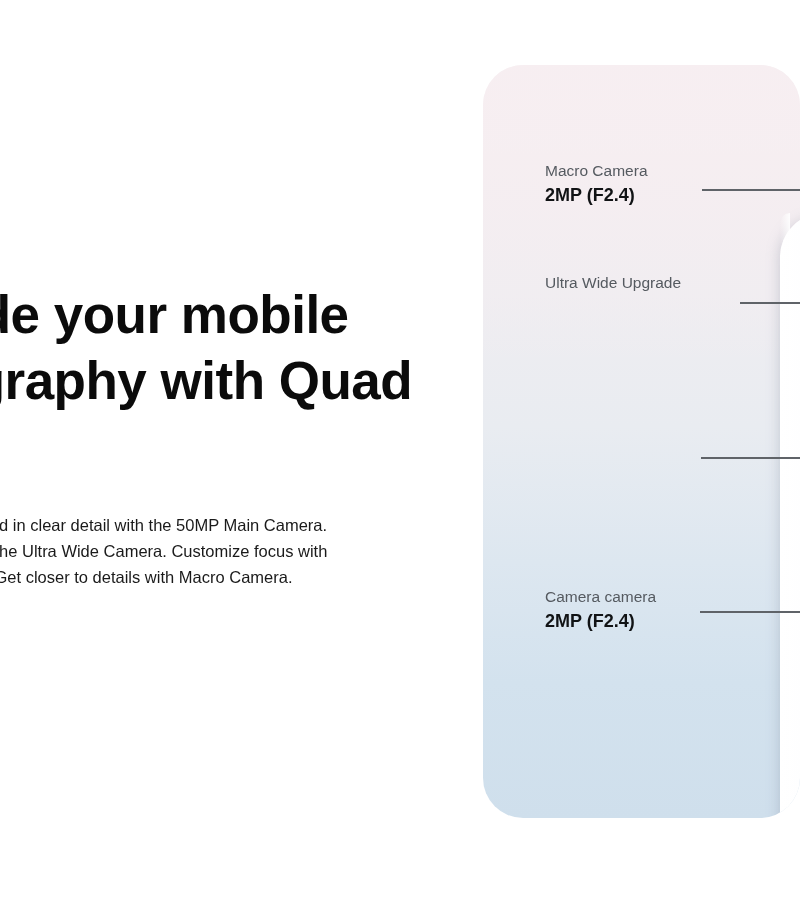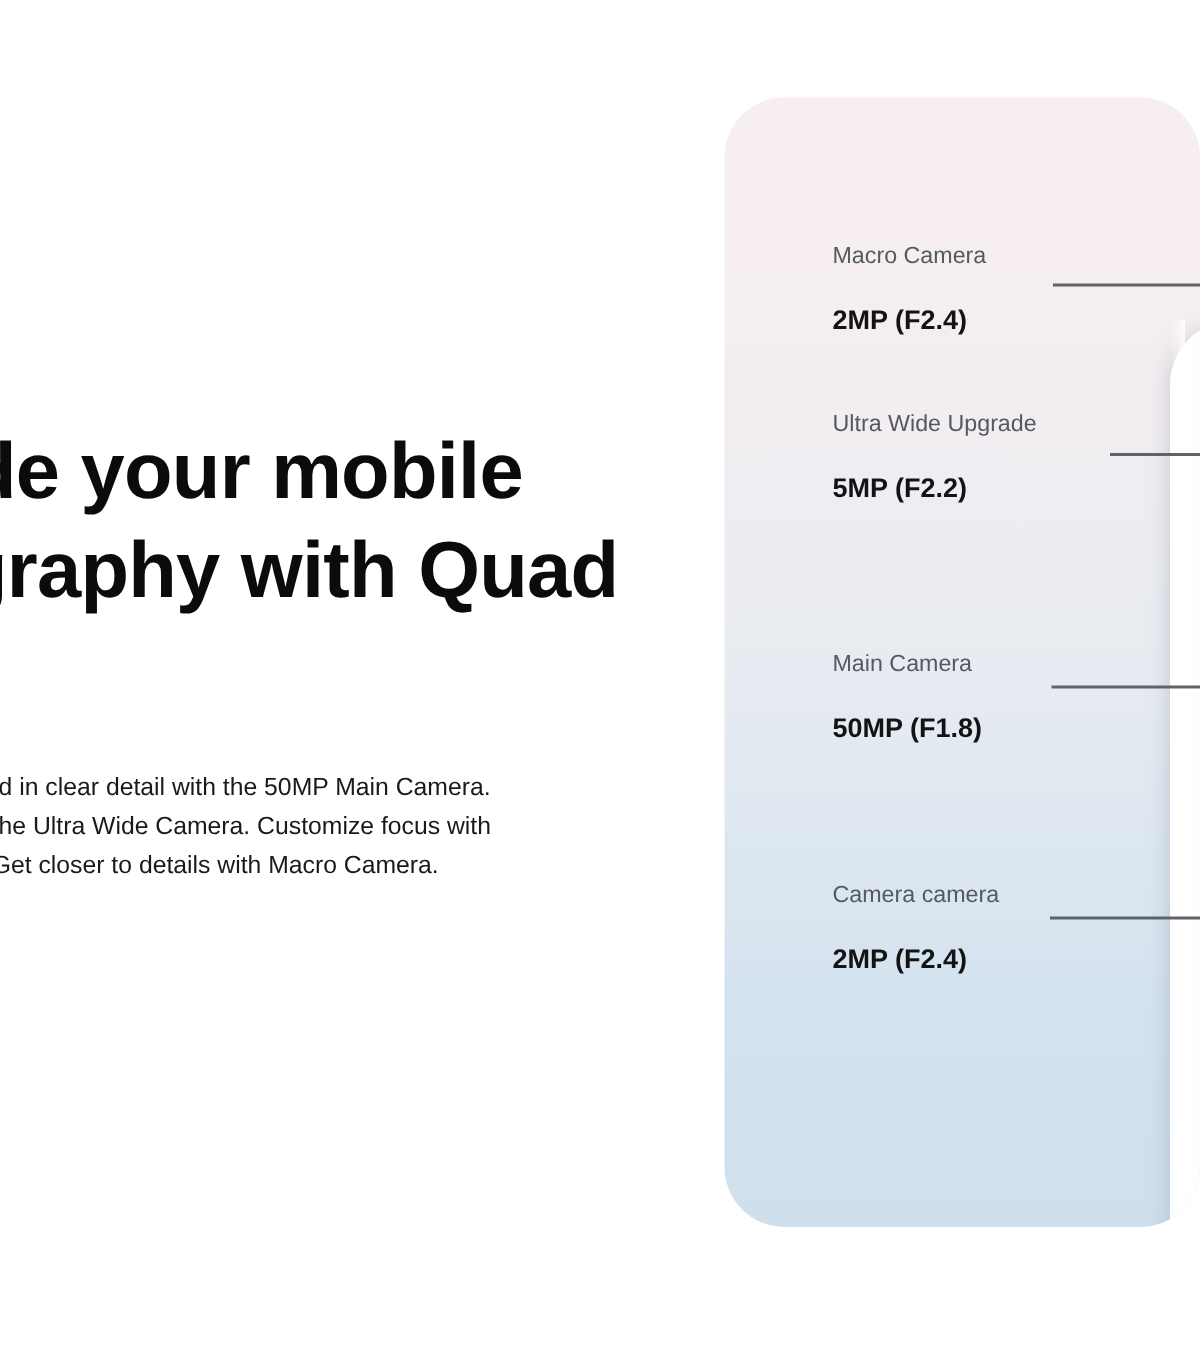--- a/index.html
+++ b/index.html
@@ -107,36 +107,36 @@
     width: 10px;
     height: 700px;
     background: linear-gradient(90deg, rgba(255,255,255,0) 0%, rgba(255,255,255,0.9) 100%);
     border-top-left-radius: 44px;
     pointer-events: none;
   }
 
   
   .callout {
     position: absolute;
-    left: 72px;  
+    left: 62px;  
   }
   .callout-title {
     font-size: 15.5px;
     line-height: 20px;
     color: #555a60;
     font-weight: 400;
     white-space: nowrap;
   }
   .callout-value {
     font-size: 18px;
     line-height: 24px;
     color: #111315;
     font-weight: 700;
     white-space: nowrap;
-    margin-top: 20px;
+    margin-top: 2px;
   }
 
   .leader-line {
     position: absolute;
     height: 2px;
     background: #5f6368;
   }
 
   
   .callout-1 { top: 96px; }
@@ -177,28 +177,23 @@
     <div class="phone-edge-gloss"></div>
 
     <div class="callout callout-1">
       <div class="callout-title">Macro Camera</div>
       <div class="callout-value">2MP (F2.4)</div>
     </div>
     <div class="leader-line line-1"></div>
 
     <div class="callout callout-2">
       <div class="callout-title">Ultra Wide Upgrade</div>
-      <div class="callout-value">5MP (F2.2)</div>
     </div>
     <div class="leader-line line-2"></div>
 
-    <div class="callout callout-3">
-      <div class="callout-title">Main Camera</div>
-      <div class="callout-value">50MP (F1.8)</div>
-    </div>
     <div class="leader-line line-3"></div>
 
     <div class="callout callout-4">
       <div class="callout-title">Camera camera</div>
       <div class="callout-value">2MP (F2.4)</div>
     </div>
     <div class="leader-line line-4"></div>
 
   </div>
 

